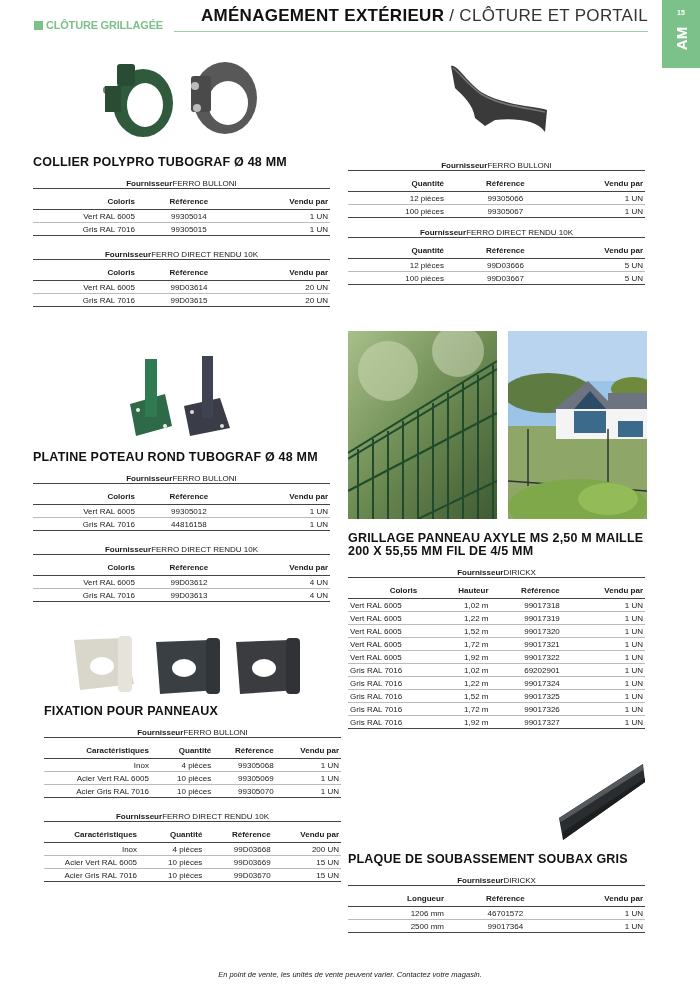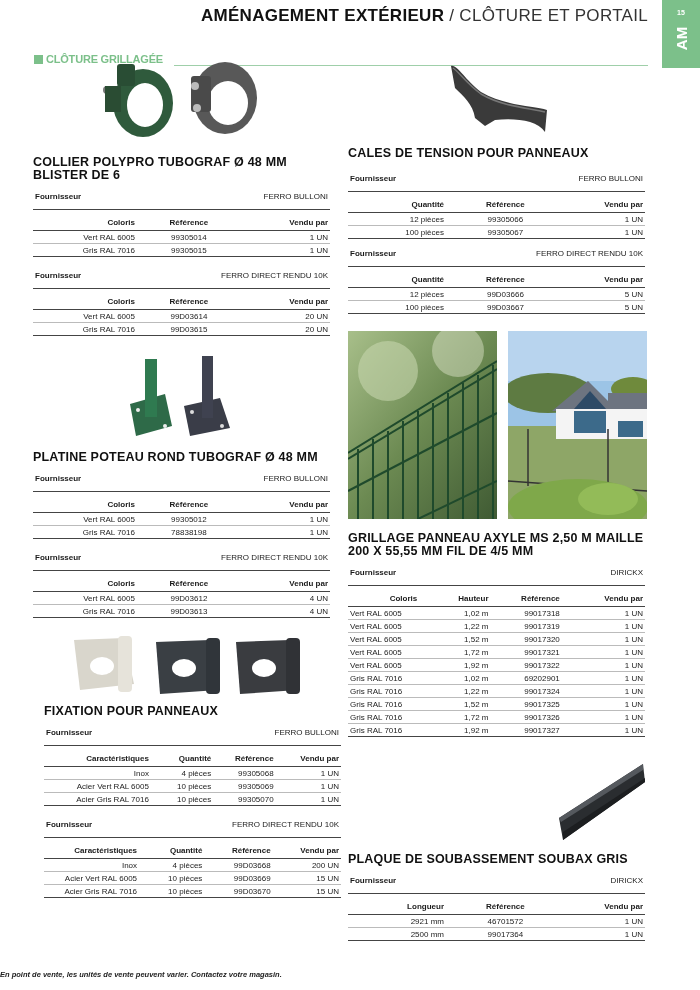--- a/index.html
+++ b/index.html
@@ -7,40 +7,40 @@
   body { position: relative; font-family: "Liberation Sans", "DejaVu Sans", sans-serif; color: #1a1a1a; }
 
   .page-header { position: absolute; left: 0; top: 6px; width: 648px; text-align: right; font-size: 17px; letter-spacing: 0.3px; }
   .page-header .bold { font-weight: 800; color: #111; }
   .page-header .light { font-weight: 400; color: #333; }
 
   .side-tab { position: absolute; right: 0; top: 0; width: 38px; height: 68px; background: #7cc08a; color: #fff; }
   .side-tab .pnum { position: absolute; top: 9px; left: 0; width: 38px; text-align: center; font-size: 7px; font-weight: 700; }
   .side-tab .code { position: absolute; top: 30px; left: 6px; font-size: 15px; font-weight: 800; transform: rotate(-90deg); transform-origin: center; width: 26px; text-align: center; }
 
-  .section-bar { position: absolute; left: 34px; top: 53px; width: 614px; height: 14px; }
+  .section-bar { position: absolute; left: 34px; top: 19px; width: 614px; height: 14px; }
   .section-bar .sq { position: absolute; left: 0; top: 2px; width: 9px; height: 9px; background: #7cc08a; }
   .section-bar .lbl { position: absolute; left: 12px; top: 0; font-size: 11px; font-weight: 800; color: #7cc08a; letter-spacing: -0.2px; background: #fff; padding-right: 1px; }
   .section-bar .line { position: absolute; left: 140px; right: 0; top: 12px; height: 1px; background: #9fcfa9; }
 
   .block { position: absolute; }
   .ptitle { font-size: 12.5px; font-weight: 800; line-height: 13px; color: #111; letter-spacing: 0.2px; text-transform: uppercase; }
 
-  .sup-row { display: flex; justify-content: space-between; font-size: 8px; padding: 0 2px 8px 2px; border-bottom: 1.5px solid #444; margin-top: 10px; }
+  .sup-row { display: flex; justify-content: center; font-size: 8px; padding: 0 2px 0 2px; border-bottom: 1.5px solid #444; margin-top: 10px; }
   .sup-row .k { font-weight: 700; }
   .sup-row .v { font-weight: 400; }
 
   table.dt { width: 100%; border-collapse: collapse; font-size: 8px; margin-top: 8px; }
   table.dt th { font-weight: 700; padding: 0 2px 3px 2px; border-bottom: 1.5px solid #444; text-align: right; }
   table.dt td { padding: 2px 2px 1px 2px; border-bottom: 1px solid #bbb; text-align: right; font-weight: 400; color: #222; }
   table.dt tr:last-child td { border-bottom: 1.5px solid #444; }
   table.dt .c { text-align: center; }
 
   .img { position: absolute; }
-  .footer { position: absolute; left: 0; width: 700px; top: 970px; text-align: left; font-size: 7.5px; font-style: italic; font-weight: 700; color: #222; }
+  .footer { position: absolute; left: 0; width: 700px; top: 970px; text-align: center; font-size: 7.5px; font-style: italic; font-weight: 400; color: #222; }
 </style>
 </head>
 <body>
 
 <div class="page-header">
   <span class="bold">AMÉNAGEMENT EXTÉRIEUR</span><span class="light"> / </span><span class="light">CLÔTURE ET PORTAIL</span>
 </div>
 <div class="side-tab">
   <div class="pnum">15</div>
   <div class="code">AM</div>
@@ -158,21 +158,20 @@
 
 <svg class="img" style="left:555px;top:760px" width="92" height="82">
   <polygon points="4,58 88,4 90,22 8,80" fill="#2a2d30"></polygon>
   <polygon points="4,58 88,4 88,10 6,62" fill="#55595e"></polygon>
   <polygon points="8,72 90,18 90,22 8,80" fill="#1c1e20"></polygon>
 </svg>
 
 <div class="block" style="left:33px;top:156px;width:297px">
   <div class="ptitle">
     <div>COLLIER POLYPRO TUBOGRAF Ø 48 MM</div>
-    <div>BLISTER DE 6</div>
   </div>
   <div class="sup-row">
     <span class="k">Fournisseur</span>
     <span class="v">FERRO BULLONI</span>
   </div>
   <table class="dt">
     <thead>
         <tr>
       <th style="width:35%">Coloris</th>
       <th class="c" style="width:35%">Référence</th>
@@ -236,21 +235,21 @@
     </tr>
       </thead>
     <tbody>
       <tr>
           <td>Vert RAL 6005</td>
           <td class="c">99305012</td>
           <td>1 UN</td>
         </tr>
       <tr>
           <td>Gris RAL 7016</td>
-          <td class="c">78838198</td>
+          <td class="c">44816158</td>
           <td>1 UN</td>
         </tr>
     </tbody>
   </table>
   <div class="sup-row" style="margin-top:14px">
     <span class="k">Fournisseur</span>
     <span class="v">FERRO DIRECT RENDU 10K</span>
   </div>
   <table class="dt">
     <thead>
@@ -343,23 +342,20 @@
           <td>Acier Gris RAL 7016</td>
           <td>10 pièces</td>
           <td>99D03670</td>
           <td>15 UN</td>
         </tr>
     </tbody>
   </table>
 </div>
 
 <div class="block" style="left:348px;top:147px;width:297px">
-  <div class="ptitle">
-    <div>CALES DE TENSION POUR PANNEAUX</div>
-  </div>
   <div class="sup-row" style="margin-top:14px">
     <span class="k">Fournisseur</span>
     <span class="v">FERRO BULLONI</span>
   </div>
   <table class="dt">
     <thead>
         <tr>
       <th style="width:33%">Quantité</th>
       <th class="c" style="width:40%">Référence</th>
       <th>Vendu par</th>
@@ -499,21 +495,21 @@
   <table class="dt">
     <thead>
         <tr>
       <th style="width:33%">Longueur</th>
       <th class="c" style="width:40%">Référence</th>
       <th>Vendu par</th>
     </tr>
       </thead>
     <tbody>
       <tr>
-          <td>2921 mm</td>
+          <td>1206 mm</td>
           <td class="c">46701572</td>
           <td>1 UN</td>
         </tr>
       <tr>
           <td>2500 mm</td>
           <td class="c">99017364</td>
           <td>1 UN</td>
         </tr>
     </tbody>
   </table>

